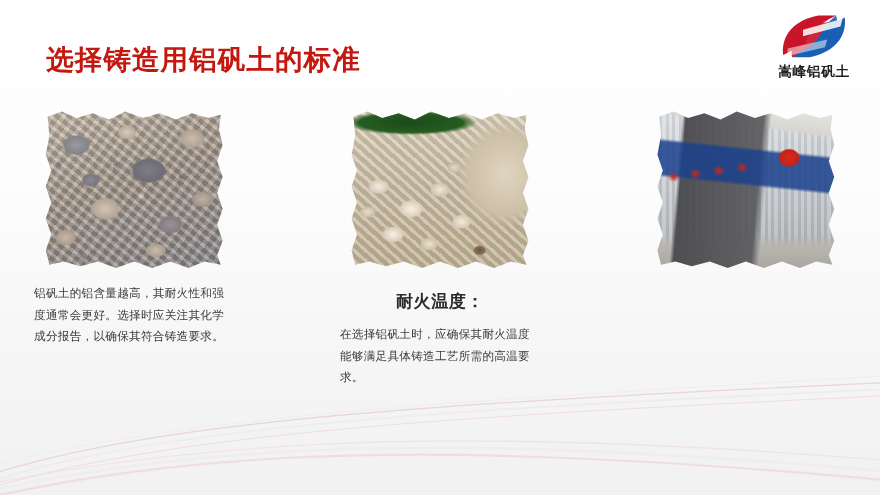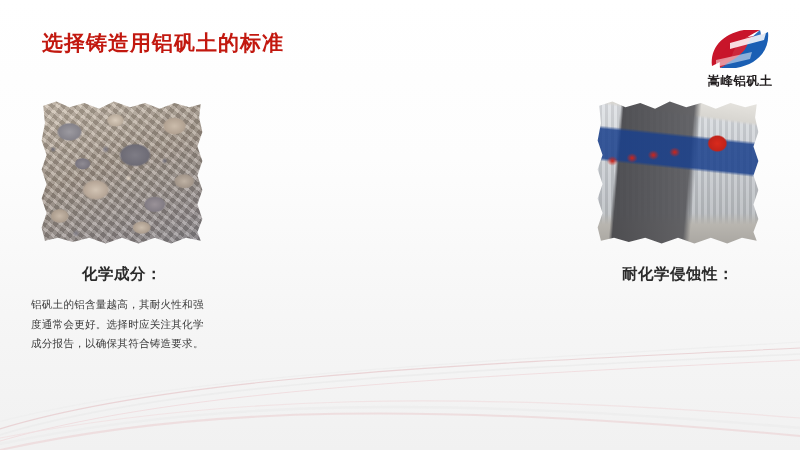--- a/index.html
+++ b/index.html
@@ -27,21 +27,21 @@
     left: 0;
     bottom: 0;
     width: 800px;
     height: 110px;
     pointer-events: none;
   }
 
   
   .logo {
     position: absolute;
-    top: 22px;
+    top: 6px;
     right: 12px;
     width: 96px;
     text-align: center;
   }
   .logo-mark {
     width: 80px;
     height: 52px;
     margin: 0 auto;
     display: block;
   }
@@ -52,22 +52,22 @@
     letter-spacing: 0.5px;
     color: #231f20;
     line-height: 1.1;
     white-space: nowrap;
   }
 
   
   .title {
     position: absolute;
     left: 42px;
-    top: 30px;
-    font-size: 21px;
+    top: 40px;
+    font-size: 25px;
     font-weight: bold;
     color: #c2180f;
     letter-spacing: 1px;
     line-height: 1.2;
     white-space: nowrap;
   }
 
   
   .cards {
     position: absolute;
@@ -251,28 +251,33 @@
   </div>
 
   <div class="title">选择铸造用铝矾土的标准</div>
 
   <div class="cards">
 
     <div class="card">
       <div class="photo-wrap">
         <div class="photo photo-bauxite-rocks"></div>
       </div>
-      <div class="card-heading">化学成分：</div>
       <div class="card-body">铝矾土的铝含量越高，其耐火性和强度通常会更好。选择时应关注其化学成分报告，以确保其符合铸造要求。</div>
     </div>
 
 
+    <div class="card">
+      <div class="photo-wrap">
+        <div class="photo photo-crushed-chunks"></div>
+      </div>
+      <div class="card-heading">耐火温度：</div>
+      <div class="card-body">在选择铝矾土时，应确保其耐火温度能够满足具体铸造工艺所需的高温要求。</div>
+    </div>
 
     <div class="card">
       <div class="photo-wrap">
         <div class="photo photo-factory"></div>
       </div>
-      <div class="card-heading">耐化学侵蚀性：</div>
     </div>
 
   </div>
 
 </div>
 
 </body></html>

